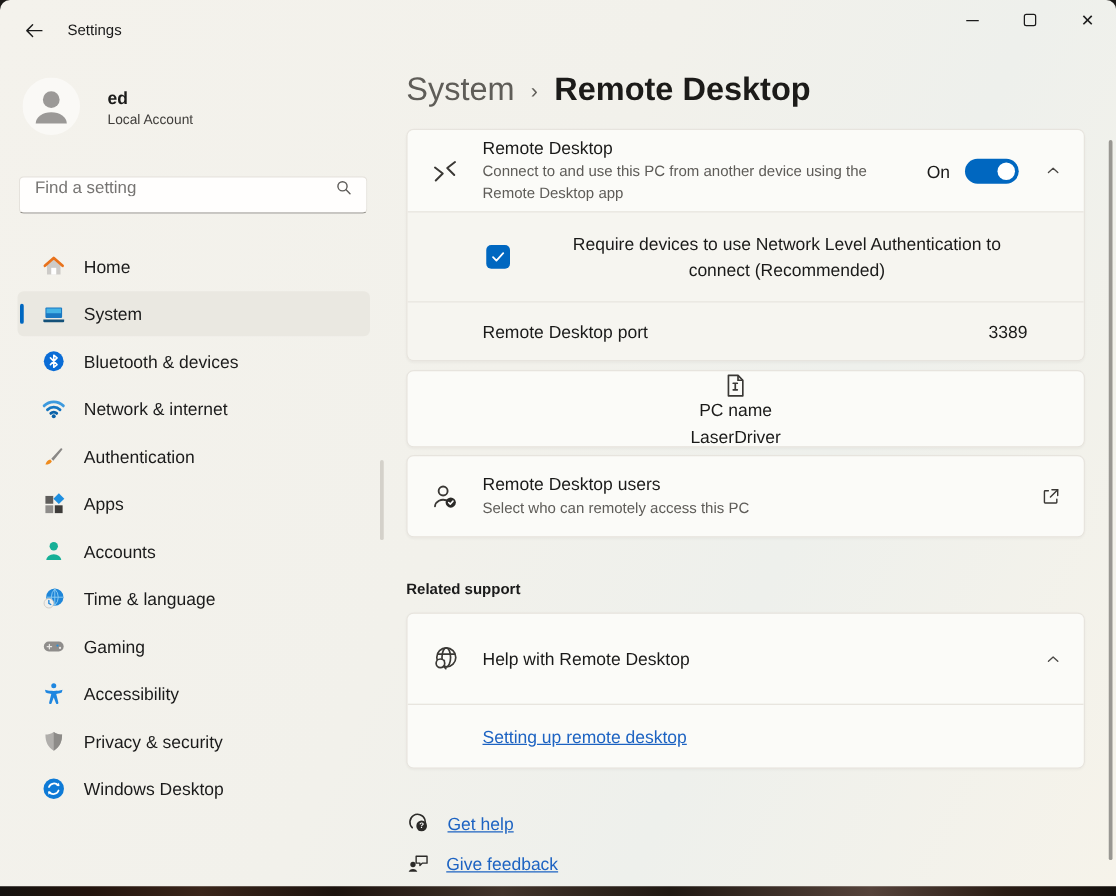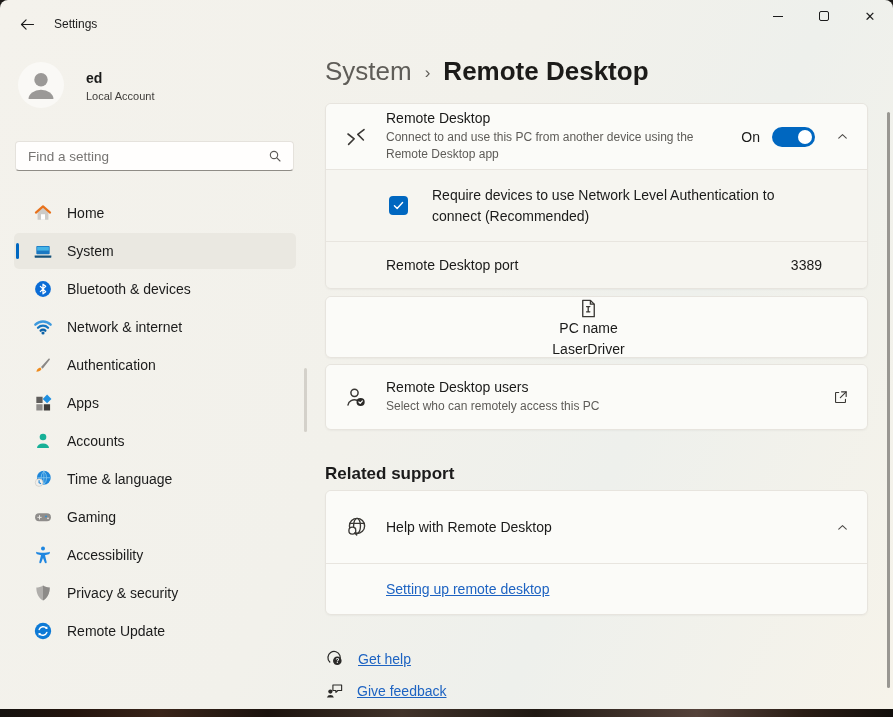--- a/index.html
+++ b/index.html
@@ -27,21 +27,21 @@
   .win-btn { width:46px; height:32px; display:flex; align-items:center; justify-content:center; color:#1b1b1b; }
   .min-glyph { width:10px; border-top:1px solid #1b1b1b; display:block; }
   .max-glyph { width:10px; height:10px; border:1px solid #1b1b1b; border-radius:2px; display:block; }
   .close-glyph { font-size:13px; line-height:1; }
   
   .avatar { position:absolute; left:18px; top:62px; width:46px; height:46px; }
   .acct-name { position:absolute; left:86px; top:70px; font-size:14px; font-weight:700; }
   .acct-type { position:absolute; left:86px; top:90px; font-size:11px; color:#3f3d3a; }
   .search-box { position:absolute; left:15px; top:141px; width:279px; height:30px;
     background:#fffefd; border:1px solid #e5e2dc; border-bottom-color:#8f8c86;
-    border-radius:4px; display:flex; align-items:center; padding:0 10px 0 12px; }
+    border-radius:4px; display:flex; align-items:flex-start; padding:0 10px 0 12px; }
   .search-box input { flex:1; border:none; outline:none; background:transparent;
     font-family:"Liberation Sans", sans-serif; font-size:13.5px; color:#1b1b1b; }
   .search-box input::placeholder { color:#767472; opacity:1; }
   .nav { position:absolute; left:0; top:193px; width:310px; }
   .nav-item { position:relative; margin:2px 14px; height:36px; border-radius:5px;
     display:flex; align-items:center; padding-left:19px; cursor:pointer; }
   .nav-item .nav-icon { width:20px; height:20px; margin-right:14px; flex:0 0 auto; }
   .nav-item .nav-label { font-size:14px; color:#1b1b1b; white-space:nowrap; }
   .nav-item.selected { background:#eae8e1; }
   .nav-item.selected::before { content:""; position:absolute; left:2px; top:10px;
@@ -67,21 +67,21 @@
   .toggle { width:43px; height:20px; border-radius:10px; background:#0067c0;
     position:relative; cursor:pointer; flex:0 0 auto; }
   .toggle .knob { position:absolute; right:3px; top:3px; width:14px; height:14px;
     border-radius:50%; background:#ffffff; }
   .chev-btn { width:30px; height:30px; margin:0 10px 0 12px; display:flex;
     align-items:center; justify-content:center; cursor:pointer; flex:0 0 auto; }
   .checkbox { width:19px; height:19px; border-radius:4px; background:#0067c0;
     display:flex; align-items:center; justify-content:center; cursor:pointer; flex:0 0 auto; }
   .nla-text { font-size:14px; color:#1a1a19; line-height:1.5; max-width:445px; margin-left:24px; }
   .value-text { font-size:14px; color:#1a1a19; }
-  .section-heading { position:absolute; left:325px; top:464px; font-size:17px; font-weight:700; color:#1b1b1b; }
+  .section-heading { position:absolute; left:325px; top:464px; font-size:12px; font-weight:700; color:#1b1b1b; }
   .link { font-size:14px; color:#1d63c2; cursor:pointer;text-decoration:underline; }
   .footer-item { position:absolute; display:flex; align-items:center; }
   .footer-item .f-icon { width:19px; height:19px; margin-right:13px; }
   .content-scroll { position:absolute; left:887px; top:112px; width:3px; height:576px;
     background:#999792; border-radius:2px; }
   svg { display:block; }
 </style>
 </head>
 <body>
 
@@ -238,21 +238,21 @@
       <span class="nav-label">Privacy &amp; security</span>
     </div>
     <div class="nav-item">
       <span class="nav-icon">
           <svg width="20" height="20" viewBox="0 0 24 24">
             <circle cx="12" cy="12" r="9.8" fill="#0e7ad6"></circle>
             <path d="M7.4 10.3 a5.2 5.2 0 0 1 8.9 -1.5 M16.6 13.7 a5.2 5.2 0 0 1 -8.9 1.5" stroke="#ffffff" stroke-width="1.7" fill="none" stroke-linecap="round"></path>
             <path d="M17 6.2 l0.5 3.2 -3.2 -0.5 Z M7 17.8 l-0.5 -3.2 3.2 0.5 Z" fill="#ffffff"></path>
           </svg>
         </span>
-      <span class="nav-label">Remote Update</span>
+      <span class="nav-label">Windows Desktop</span>
     </div>
   </div>
   <div class="side-scroll"></div>
 
   <div class="breadcrumb">
     <span class="bc-parent">System</span>
     <span class="bc-sep">›</span>
     <span class="bc-current">Remote Desktop</span>
   </div>
 
@@ -273,21 +273,21 @@
           <div class="knob"></div>
         </div>
       <div class="chev-btn">
         <span>
             <svg width="15" height="15" viewBox="0 0 24 24" fill="none" stroke="#4a4845" stroke-width="1.7" stroke-linecap="round" stroke-linejoin="round">
               <path d="M6 14.5 L12 9 L18 14.5"></path>
             </svg>
           </span>
       </div>
     </div>
-    <div class="row row-sub" style="height:72px; padding-left:63px; padding-right:40px;">
+    <div class="row row-sub" style="height:72px; padding-left:63px; padding-right:40px;text-align:center;">
       <div class="checkbox">
         <span>
             <svg width="13" height="13" viewBox="0 0 24 24" fill="none" stroke="#ffffff" stroke-width="2.6" stroke-linecap="round" stroke-linejoin="round">
               <path d="M4.5 12.5 L9.5 17.5 L19.5 6.5"></path>
             </svg>
           </span>
       </div>
       <div class="nla-text">Require devices to use Network Level Authentication to connect (Recommended)</div>
     </div>
     <div class="row row-sub" style="height:47px; padding-left:60px; padding-right:45px;">

